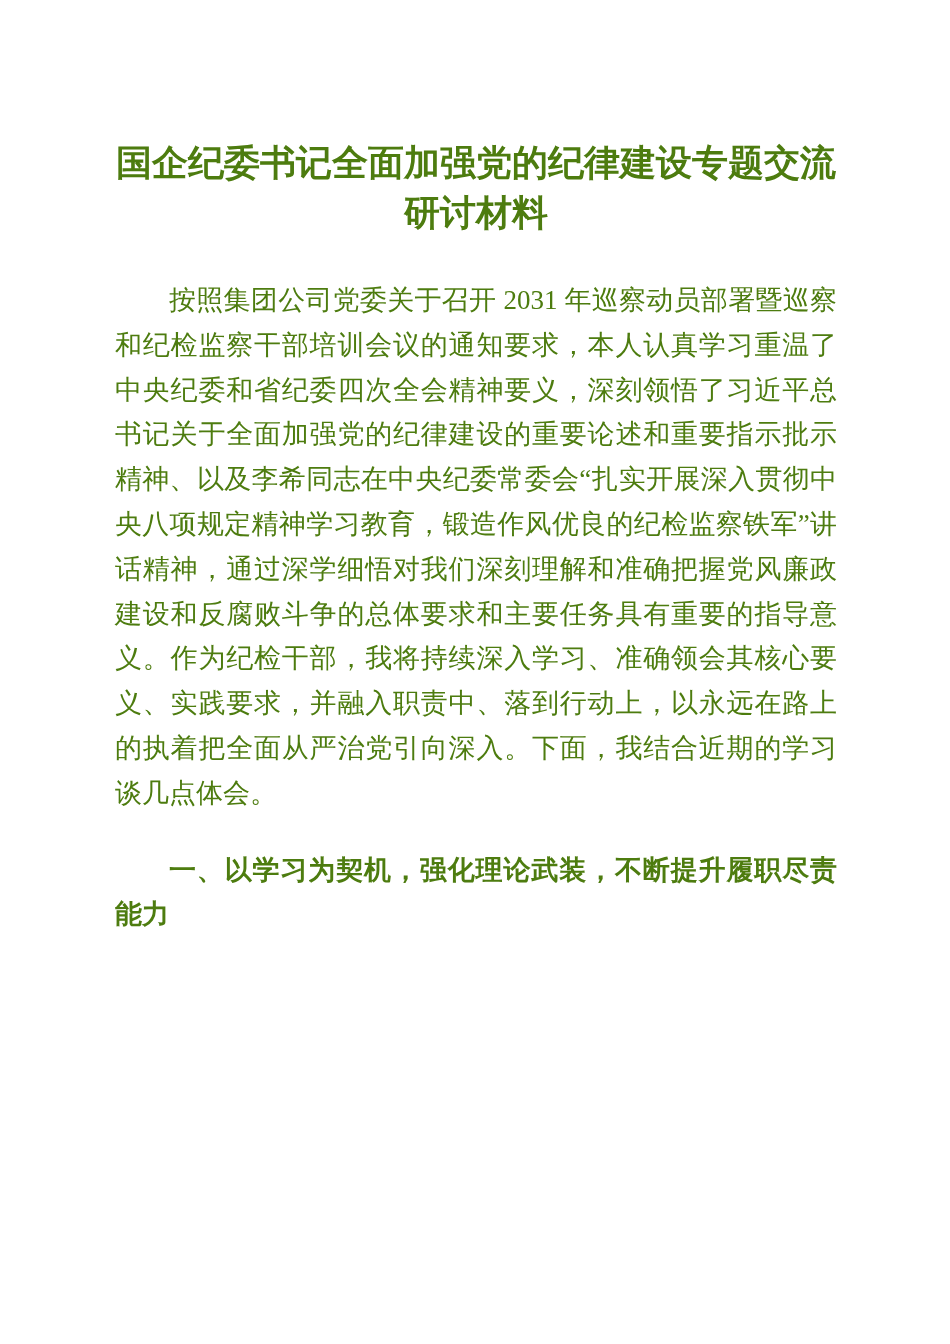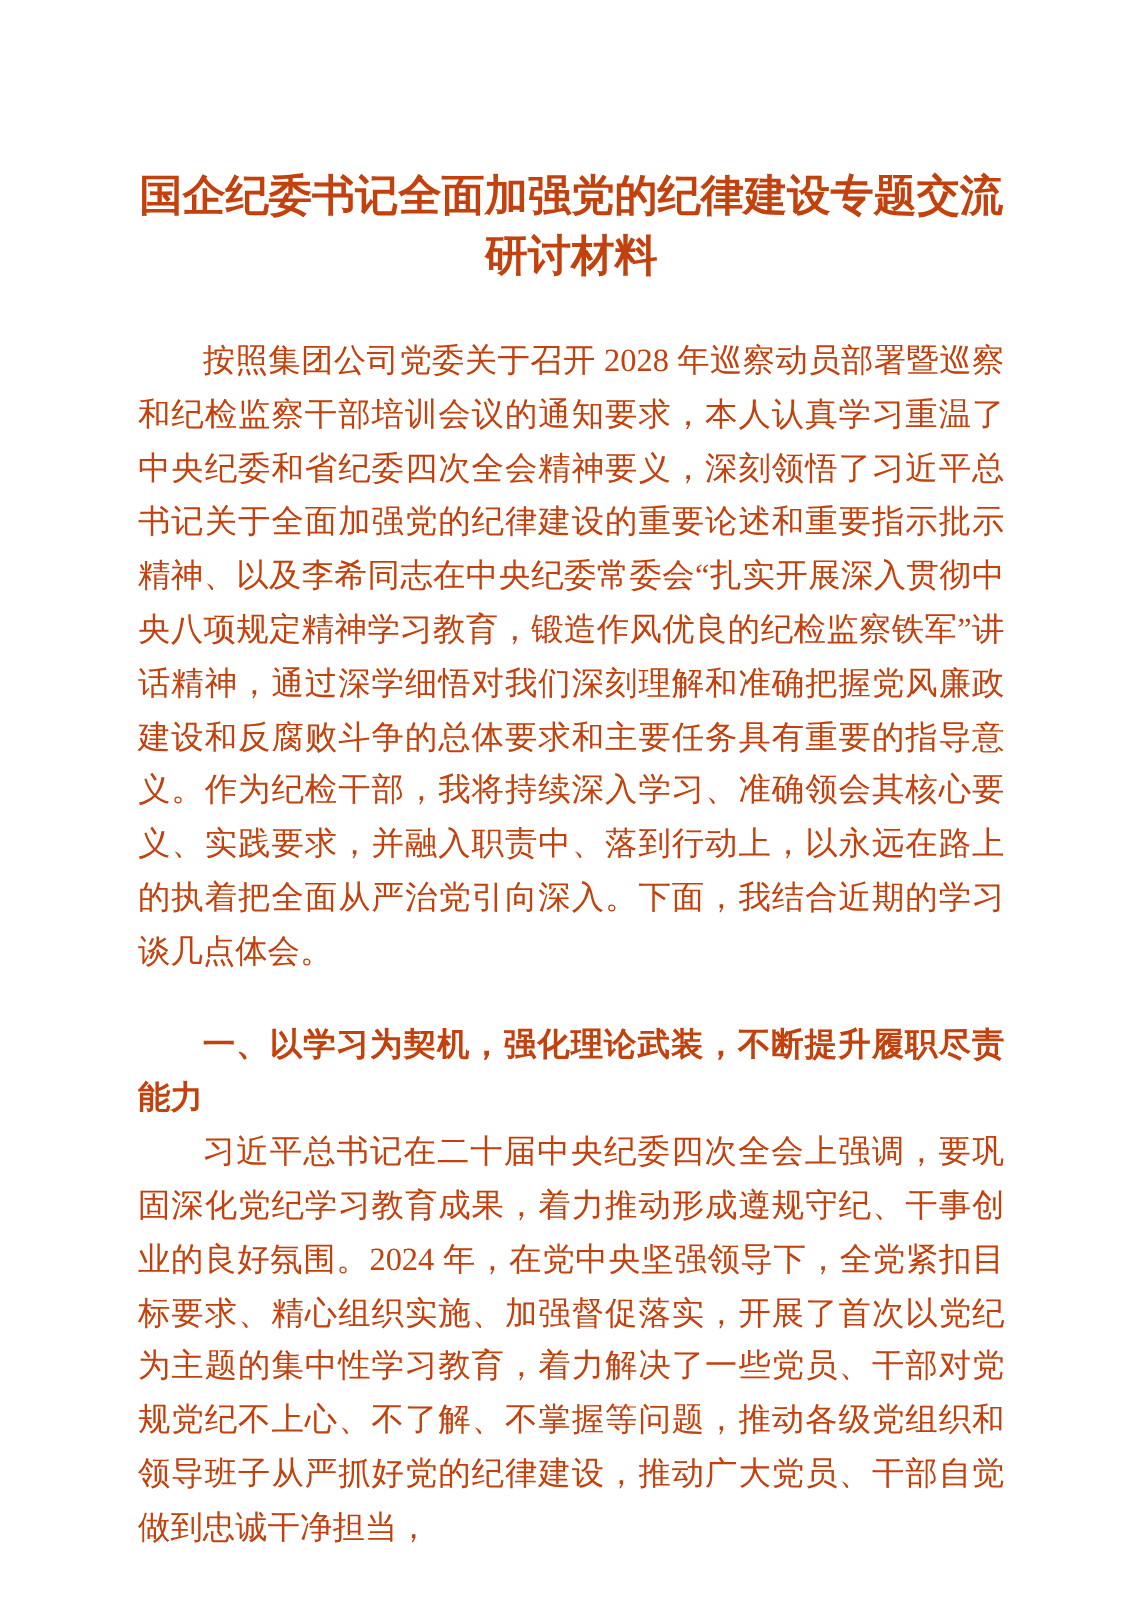--- a/index.html
+++ b/index.html
@@ -6,21 +6,21 @@
     margin: 0;
     padding: 0;
     background: #ffffff;
   }
   .page {
     position: relative;
     width: 950px;
     height: 1344px;
     background: #ffffff;
     overflow: hidden;
-    color: #c2410c;
+    color: #4d7c0f;
   }
   .content {
     position: absolute;
     left: 115px;
     top: 0;
     width: 722px;
   }
   .doc-title {
     margin: 0;
     padding-top: 138px;
@@ -51,17 +51,16 @@
     font-weight: bold;
     margin-top: 32px;
   }
 </style>
 </head>
 <body>
 
 <div class="page">
   <div class="content">
     <h1 class="doc-title">国企纪委书记全面加强党的纪律建设专题交流研讨材料</h1>
-    <p class="para body-para first-para">按照集团公司党委关于召开 2028 年巡察动员部署暨巡察和纪检监察干部培训会议的通知要求，本人认真学习重温了中央纪委和省纪委四次全会精神要义，深刻领悟了习近平总书记关于全面加强党的纪律建设的重要论述和重要指示批示精神、以及李希同志在中央纪委常委会“扎实开展深入贯彻中央八项规定精神学习教育，锻造作风优良的纪检监察铁军”讲话精神，通过深学细悟对我们深刻理解和准确把握党风廉政建设和反腐败斗争的总体要求和主要任务具有重要的指导意义。作为纪检干部，我将持续深入学习、准确领会其核心要义、实践要求，并融入职责中、落到行动上，以永远在路上的执着把全面从严治党引向深入。下面，我结合近期的学习谈几点体会。</p>
+    <p class="para body-para first-para">按照集团公司党委关于召开 2031 年巡察动员部署暨巡察和纪检监察干部培训会议的通知要求，本人认真学习重温了中央纪委和省纪委四次全会精神要义，深刻领悟了习近平总书记关于全面加强党的纪律建设的重要论述和重要指示批示精神、以及李希同志在中央纪委常委会“扎实开展深入贯彻中央八项规定精神学习教育，锻造作风优良的纪检监察铁军”讲话精神，通过深学细悟对我们深刻理解和准确把握党风廉政建设和反腐败斗争的总体要求和主要任务具有重要的指导意义。作为纪检干部，我将持续深入学习、准确领会其核心要义、实践要求，并融入职责中、落到行动上，以永远在路上的执着把全面从严治党引向深入。下面，我结合近期的学习谈几点体会。</p>
     <h2 class="para heading-para">一、以学习为契机，强化理论武装，不断提升履职尽责能力</h2>
-    <p class="para body-para">习近平总书记在二十届中央纪委四次全会上强调，要巩固深化党纪学习教育成果，着力推动形成遵规守纪、干事创业的良好氛围。2024 年，在党中央坚强领导下，全党紧扣目标要求、精心组织实施、加强督促落实，开展了首次以党纪为主题的集中性学习教育，着力解决了一些党员、干部对党规党纪不上心、不了解、不掌握等问题，推动各级党组织和领导班子从严抓好党的纪律建设，推动广大党员、干部自觉做到忠诚干净担当，</p>
   </div>
 </div>
 
 </body></html>

